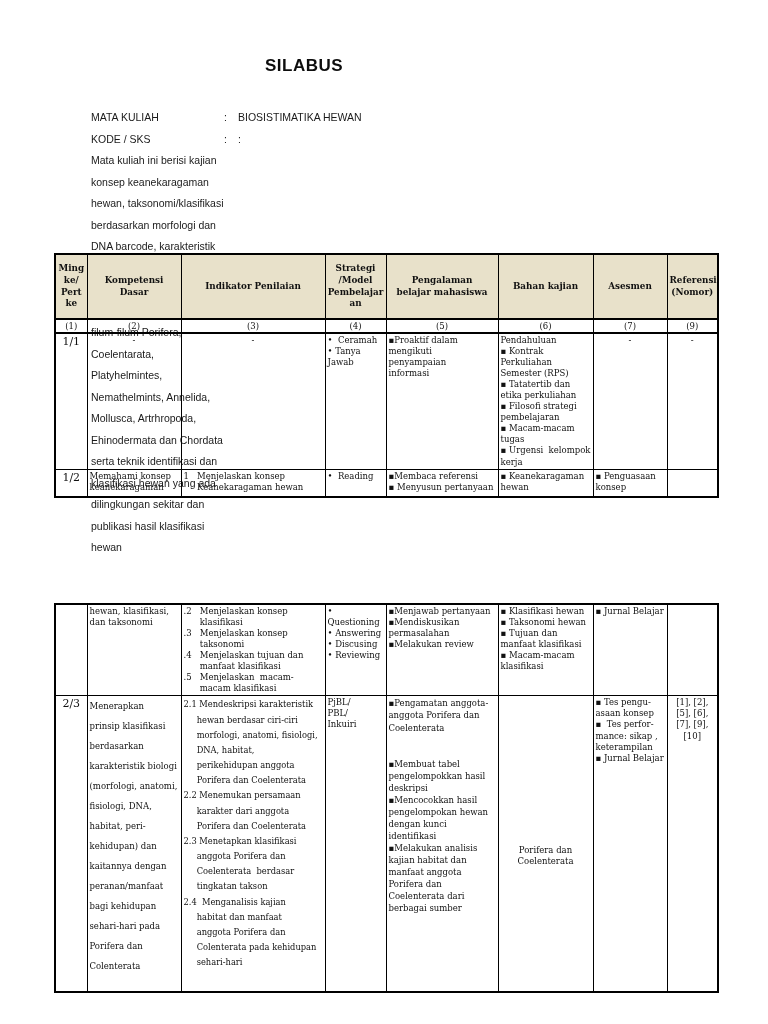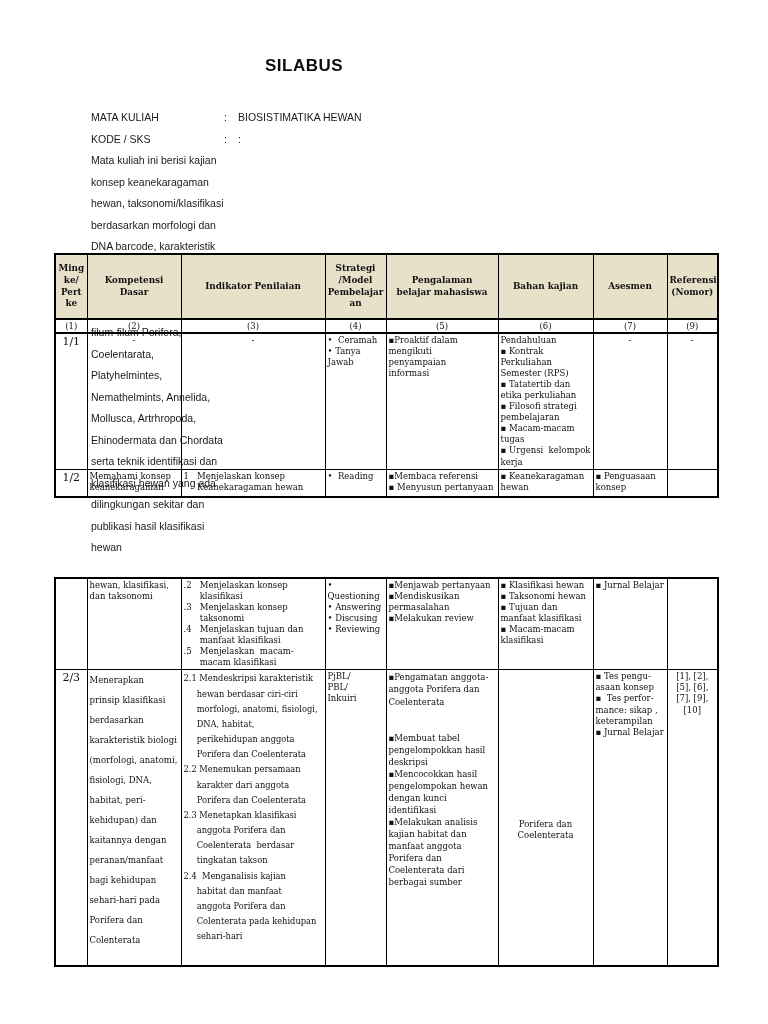--- a/index.html
+++ b/index.html
@@ -19,21 +19,21 @@
     line-height:21.5px;color:#1a1a1a;margin-left:26px;
   }
   .meta .label{white-space:nowrap;}
   .meta .colon{text-align:left;}
   .meta .value{}
   table.syl{
     position:absolute;left:54px;border-collapse:collapse;table-layout:fixed;
     width:663px;border:2px solid #000;
   }
   #table1{top:253px;}
-  #table2{top:577px;border-radius:7px;}
+  #table2{top:603px;border-radius:7px;}
   table.syl td, table.syl th{
     border:1px solid #000;vertical-align:top;padding:1px 2px;
     overflow:hidden;
   }
   table.syl th.hd{
     background:#e8e1ca;font-weight:bold;font-size:8.8px;line-height:1.35;
     text-align:center;vertical-align:middle;border-bottom:2px solid #000;
     white-space:pre-wrap;
     margin-left:20px;
   }

